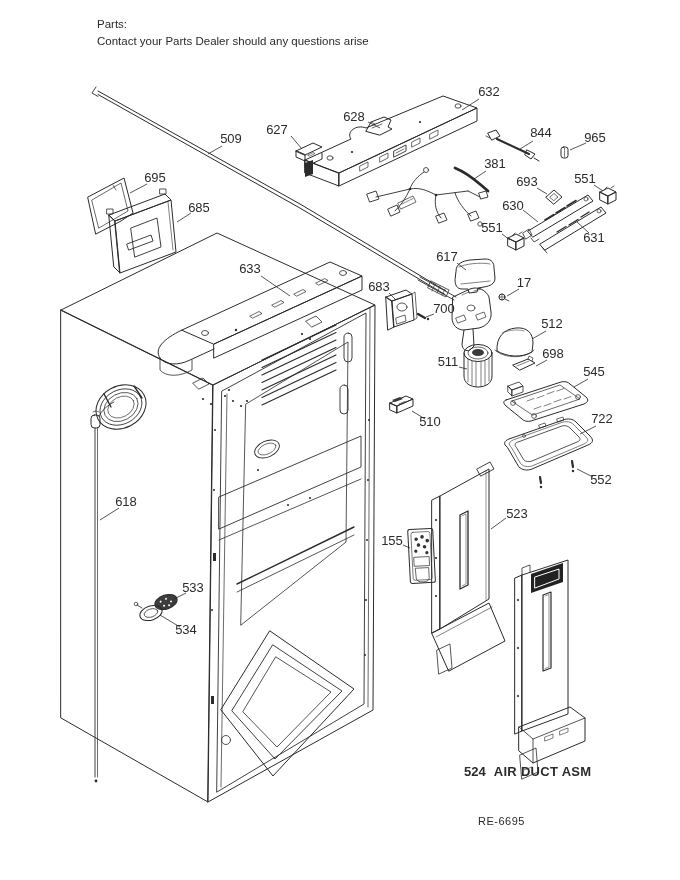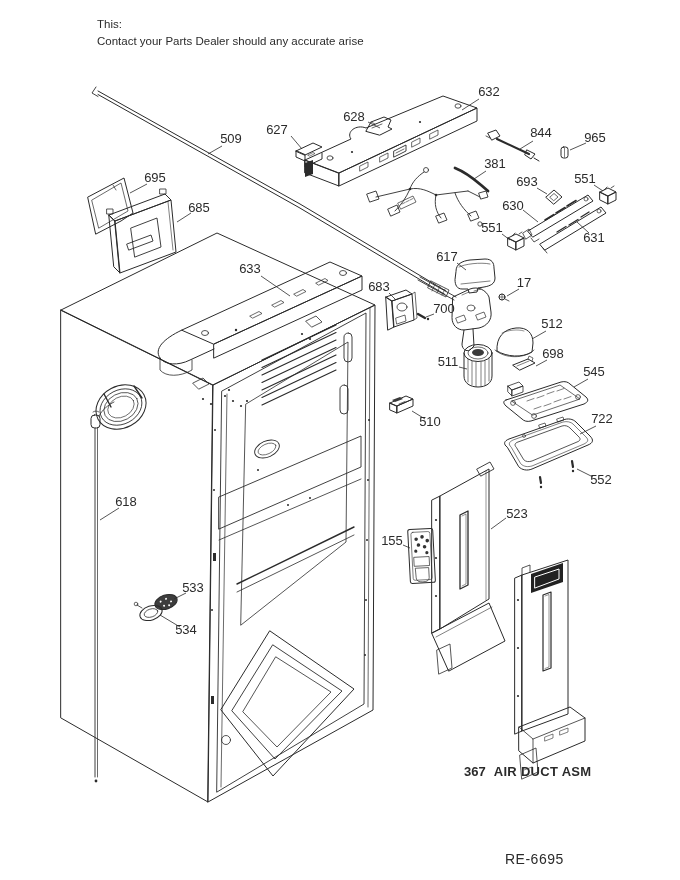--- a/index.html
+++ b/index.html
@@ -19,28 +19,28 @@
     font-family:"Liberation Sans", sans-serif; font-size:13px; fill:var(--ink);
     text-anchor:middle; dominant-baseline:middle;
   }
   .callouts line { stroke:var(--ink); stroke-width:0.8; }
   .caption634 {
     position:absolute; left:464px; top:764px; display:flex; align-items:baseline;
     white-space:nowrap;
   }
   .caption634 .num { font-size:13px; font-weight:bold; }
   .caption634 .nm { font-size:13px; font-weight:bold; letter-spacing:.3px; margin-left:8px; }
-  .docref { position:absolute; left:505px; top:815px; font-size:14px; letter-spacing:.5px;margin-top:36px; }
+  .docref { position:absolute; left:478px; top:815px; font-size:11px; letter-spacing:.5px; }
 </style>
 </head>
 <body>
 
 <div class="note">
-  <div>This:</div>
-  <div>Contact your Parts Dealer should any accurate arise</div>
+  <div>Parts:</div>
+  <div>Contact your Parts Dealer should any questions arise</div>
 </div>
 
 <svg class="diagram" width="680" height="880" viewBox="0 0 680 880">
   <g stroke="var(--ink)" fill="none" stroke-width="1" stroke-linejoin="round" stroke-linecap="round">
 
     <g>
       <path d="M98,91 L300,204 L446,291"></path>
       <path d="M98,94.5 L299,207.5 L445,294.5"></path>
       <path d="M96,87 l-4,6 l6,3.5" stroke-width="0.9"></path>
     </g>
@@ -487,17 +487,17 @@
       <line x1="119" y1="508" x2="100" y2="520"></line>
       <text x="126" y="503">618</text>
       <line x1="186" y1="593" x2="174" y2="599"></line>
       <text x="193" y="589">533</text>
       <line x1="180" y1="627" x2="160" y2="615"></line>
       <text x="186" y="631">534</text>
     </g>
 </svg>
 
 <div class="caption634">
-  <span class="num">367</span>
+  <span class="num">524</span>
   <span class="nm">AIR DUCT ASM</span>
 </div>
 
 <div class="docref">RE-6695</div>
 
 </body></html>

